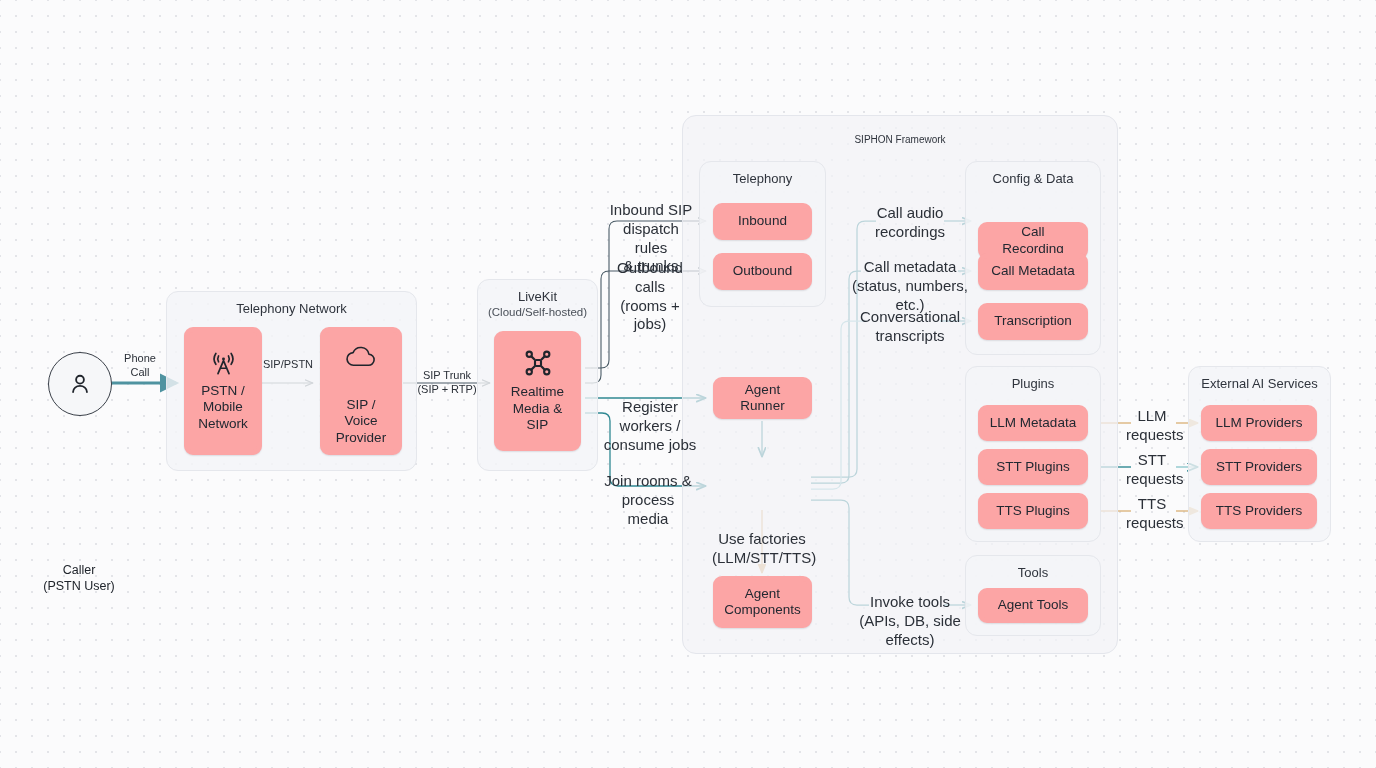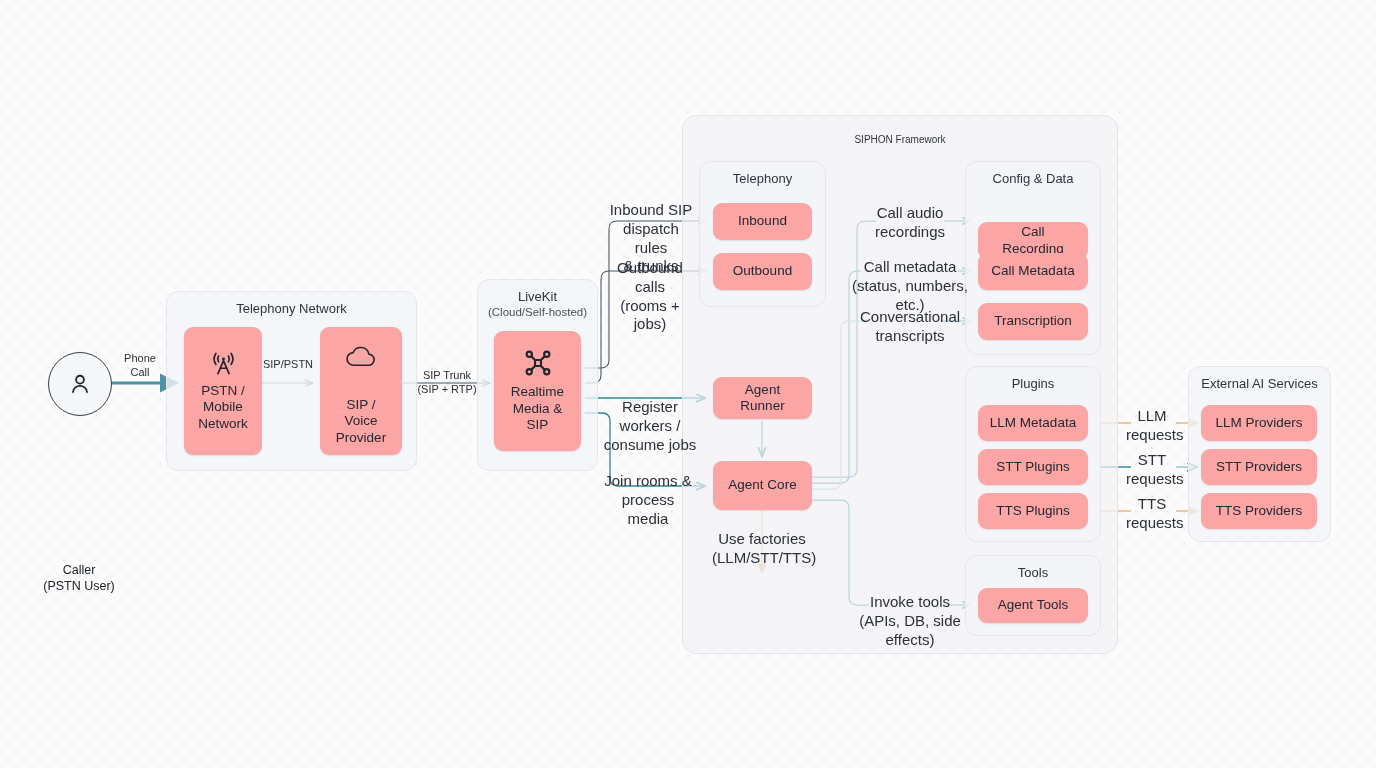--- a/index.html
+++ b/index.html
@@ -293,22 +293,23 @@
   <div class="node" style="left:713px; top:203px; width:99px; height:37px;">
     <span>Inbound</span>
   </div>
   <div class="node" style="left:713px; top:253px; width:99px; height:37px;">
     <span>Outbound</span>
   </div>
 
   <div class="node" style="left:713px; top:377px; width:99px; height:42px;">
     <span>Agent Runner</span>
   </div>
-  <div class="node" style="left:713px; top:461px; width:99px; height:49px;">
-    <span>Agent Core</span>
+  <div class="node" style="left:713px; top:576px; width:99px; height:52px;">
+    <span style="white-space:pre-line">Agent
+Components</span>
   </div>
 
   <div class="group sub" style="left:965px; top:161px; width:136px; height:194px;">
     <div class="group-title">Config &amp; Data</div>
   </div>
   <div class="node" style="left:978px; top:203px; width:110px; height:37px;margin-top:19px;">
     <span>Call Recording</span>
   </div>
   <div class="node" style="left:978px; top:253px; width:110px; height:37px;">
     <span>Call Metadata</span>

